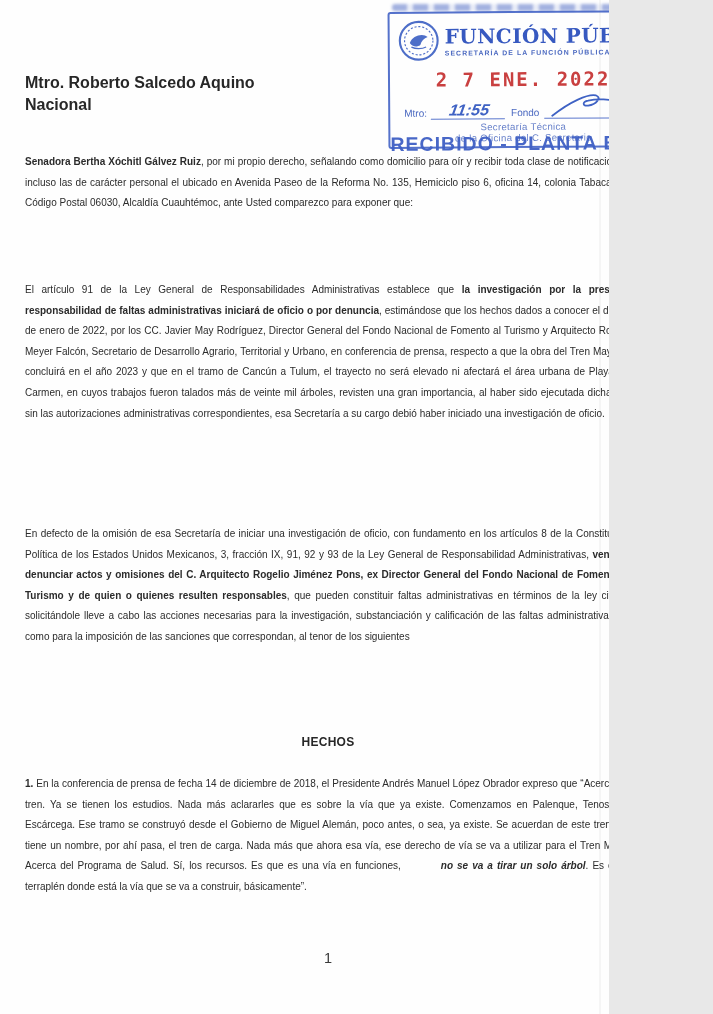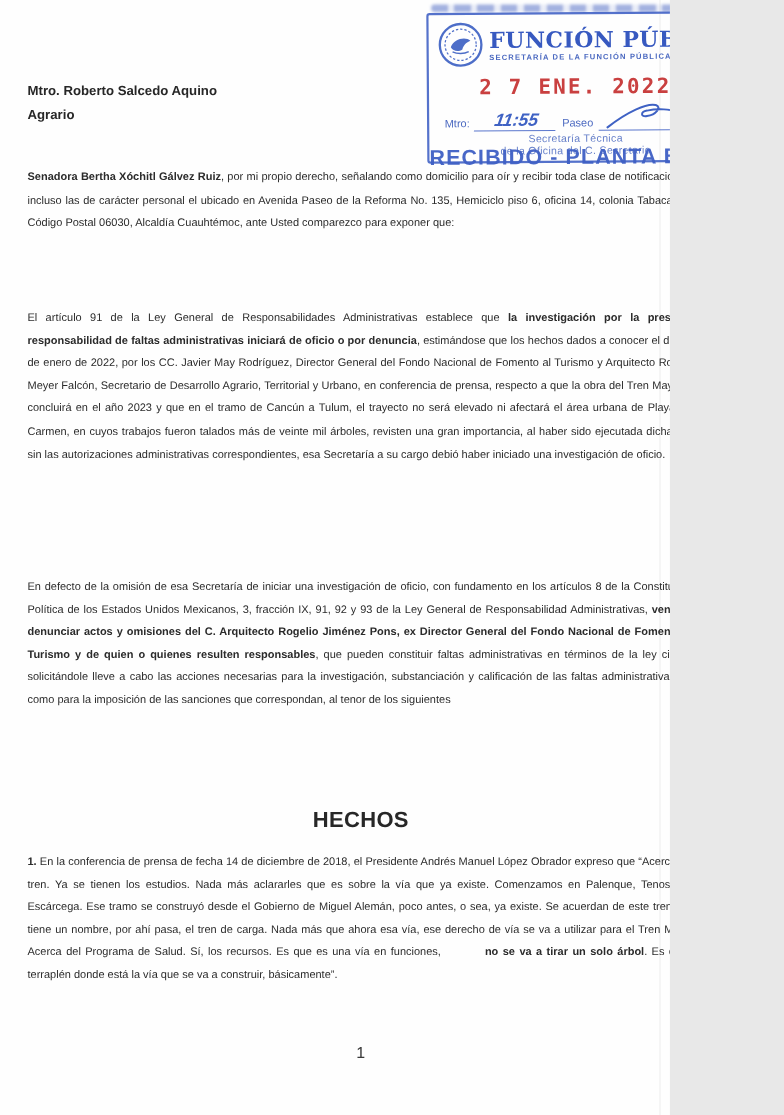--- a/index.html
+++ b/index.html
@@ -16,40 +16,40 @@
     background:rgba(0,0,0,0.035);
   }
   
   .textcol{position:absolute;left:25px;width:606px;}
   .para{
     font-size:10px;line-height:20.6px;
     text-align:justify;
   }
   .recipient{
     position:absolute;top:72px;left:25px;
-    font-size:12px;font-weight:bold;line-height:21.5px;
+    font-size:16px;font-weight:bold;line-height:21.5px;
     color:#272727;
   }
   .p1{top:152px;}
   .p2{top:280px;}
   .p3{top:524px;}
   .heading{
     position:absolute;top:735px;left:25px;width:606px;
-    text-align:center;font-weight:bold;font-size:20px;color:#272727;
+    text-align:center;font-weight:bold;font-size:12px;color:#272727;
     letter-spacing:.3px;
   }
   .p4{top:774px;}
   .pageno{
     position:absolute;top:950px;left:25px;width:606px;
     text-align:center;font-size:14.5px;color:#3a3a3a;
   }
   .run-normal{}
   .run-bold{font-weight:bold;}
   .run-italic{}
-  .run-bold-italic{font-weight:bold;margin-left:36px;}
+  .run-bold-italic{font-weight:bold;font-style:italic;margin-left:36px;}
 
   
   .stamp-smudge{
     position:absolute;left:392px;top:4px;width:262px;height:7px;
     background:repeating-linear-gradient(90deg,
       rgba(86,112,198,.55) 0 15px, rgba(86,112,198,.12) 15px 21px);
     filter:blur(1.4px);
     border-radius:3px;
   }
   .stamp{
@@ -132,35 +132,35 @@
       </span>
       <div class="stamp-title-block">
         <div class="stamp-title">FUNCIÓN PÚBLICA</div>
         <div class="stamp-subtitle">SECRETARÍA DE LA FUNCIÓN PÚBLICA</div>
       </div>
     </div>
     <div class="stamp-date">2 7 ENE. 2022</div>
     <div class="stamp-hora-row">
       <span class="stamp-small">Mtro:</span>
       <span class="hora-value">11:55</span>
-      <span class="stamp-small">Paseo</span>
+      <span class="stamp-small">Fondo</span>
       <span class="sig-slot">
         <svg width="70" height="26" viewBox="0 0 70 26">
           <path d="M4 24 C22 10, 40 2, 48 4 C54 6, 48 13, 40 14 C34 15, 34 10, 40 9 C50 7, 62 8, 67 10" fill="none" stroke="#3f62c4" stroke-width="1.8" stroke-linecap="round"></path>
         </svg>
       </span>
     </div>
     <div class="stamp-office first">Secretaría Técnica</div>
     <div class="stamp-office">de la Oficina del C. Secretario</div>
     <div class="stamp-received">RECIBIDO - PLANTA BAJA</div>
   </div>
 
   <div class="recipient">
     <div>Mtro. Roberto Salcedo Aquino</div>
-    <div>Agrario</div>
+    <div>Nacional</div>
   </div>
 
   <div class="textcol para p1"><span class="run-bold">Senadora Bertha Xóchitl Gálvez Ruiz</span><span class="run-normal">, por mi propio derecho, señalando como domicilio para oír y recibir toda clase de notificaciones, incluso las de carácter personal el ubicado en Avenida Paseo de la Reforma No. 135, Hemiciclo piso 6, oficina 14, colonia Tabacalera, Código Postal 06030, Alcaldía Cuauhtémoc, ante Usted comparezco para exponer que:</span></div>
   <div class="textcol para p2"><span class="run-normal">El artículo 91 de la Ley General de Responsabilidades Administrativas establece que </span><span class="run-bold">la investigación por la presunta responsabilidad de faltas administrativas iniciará de oficio o por denuncia</span><span class="run-normal">, estimándose que los hechos dados a conocer el día 19 de enero de 2022, por los CC. Javier May Rodríguez, Director General del Fondo Nacional de Fomento al Turismo y Arquitecto Román Meyer Falcón, Secretario de Desarrollo Agrario, Territorial y Urbano, en conferencia de prensa, respecto a que la obra del Tren Maya se concluirá en el año 2023 y que en el tramo de Cancún a Tulum, el trayecto no será elevado ni afectará el área urbana de Playa del Carmen, en cuyos trabajos fueron talados más de veinte mil árboles, revisten una gran importancia, al haber sido ejecutada dicha tala sin las autorizaciones administrativas correspondientes, esa Secretaría a su cargo debió haber iniciado una investigación de oficio.</span></div>
   <div class="textcol para p3"><span class="run-normal">En defecto de la omisión de esa Secretaría de iniciar una investigación de oficio, con fundamento en los artículos 8 de la Constitución Política de los Estados Unidos Mexicanos, 3, fracción IX, 91, 92 y 93 de la Ley General de Responsabilidad Administrativas, </span><span class="run-bold">vengo a denunciar actos y omisiones del C. Arquitecto Rogelio Jiménez Pons, ex Director General del Fondo Nacional de Fomento al Turismo y de quien o quienes resulten responsables</span><span class="run-normal">, que pueden constituir faltas administrativas en términos de la ley citada, solicitándole lleve a cabo las acciones necesarias para la investigación, substanciación y calificación de las faltas administrativas así como para la imposición de las sanciones que correspondan, al tenor de los siguientes</span></div>
   <div class="heading">HECHOS</div>
   <div class="textcol para p4"><span class="run-bold">1.</span><span class="run-normal"> En la conferencia de prensa de fecha 14 de diciembre de 2018, el Presidente Andrés Manuel López Obrador expreso que </span><span class="run-italic">“Acerca del tren. Ya se tienen los estudios. Nada más aclararles que es sobre la vía que ya existe. Comenzamos en Palenque, Tenosique, Escárcega. Ese tramo se construyó desde el Gobierno de Miguel Alemán, poco antes, o sea, ya existe. Se acuerdan de este tren que tiene un nombre, por ahí pasa, el tren de carga. Nada más que ahora esa vía, ese derecho de vía se va a utilizar para el Tren Maya. Acerca del Programa de Salud. Sí, los recursos. Es que es una vía en funciones, </span><span class="run-bold-italic">no se va a tirar un solo árbol</span><span class="run-italic">. Es en el terraplén donde está la vía que se va a construir, básicamente”.</span></div>
 
   <svg class="signature" width="86" height="164" viewBox="0 0 86 164">
     <path d="M34 4 C24 40, 18 90, 26 130 C29 146, 35 156, 40 160" fill="none" stroke="#3c5cb8" stroke-width="2.2" stroke-linecap="round" opacity=".9"></path>

